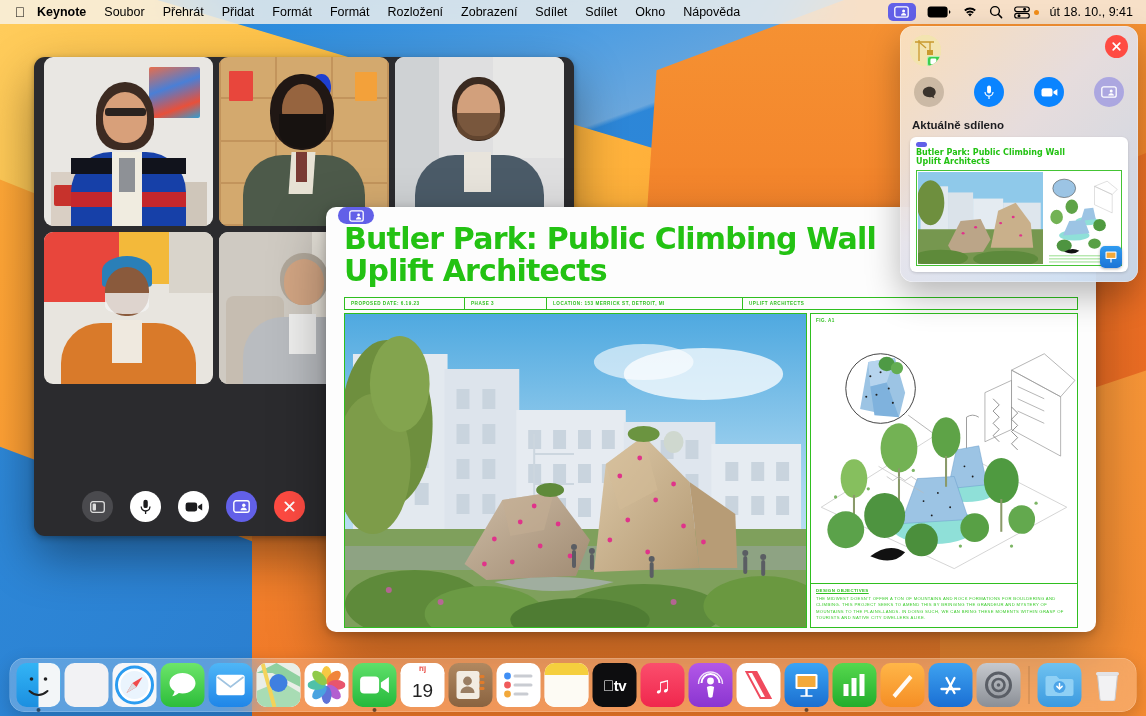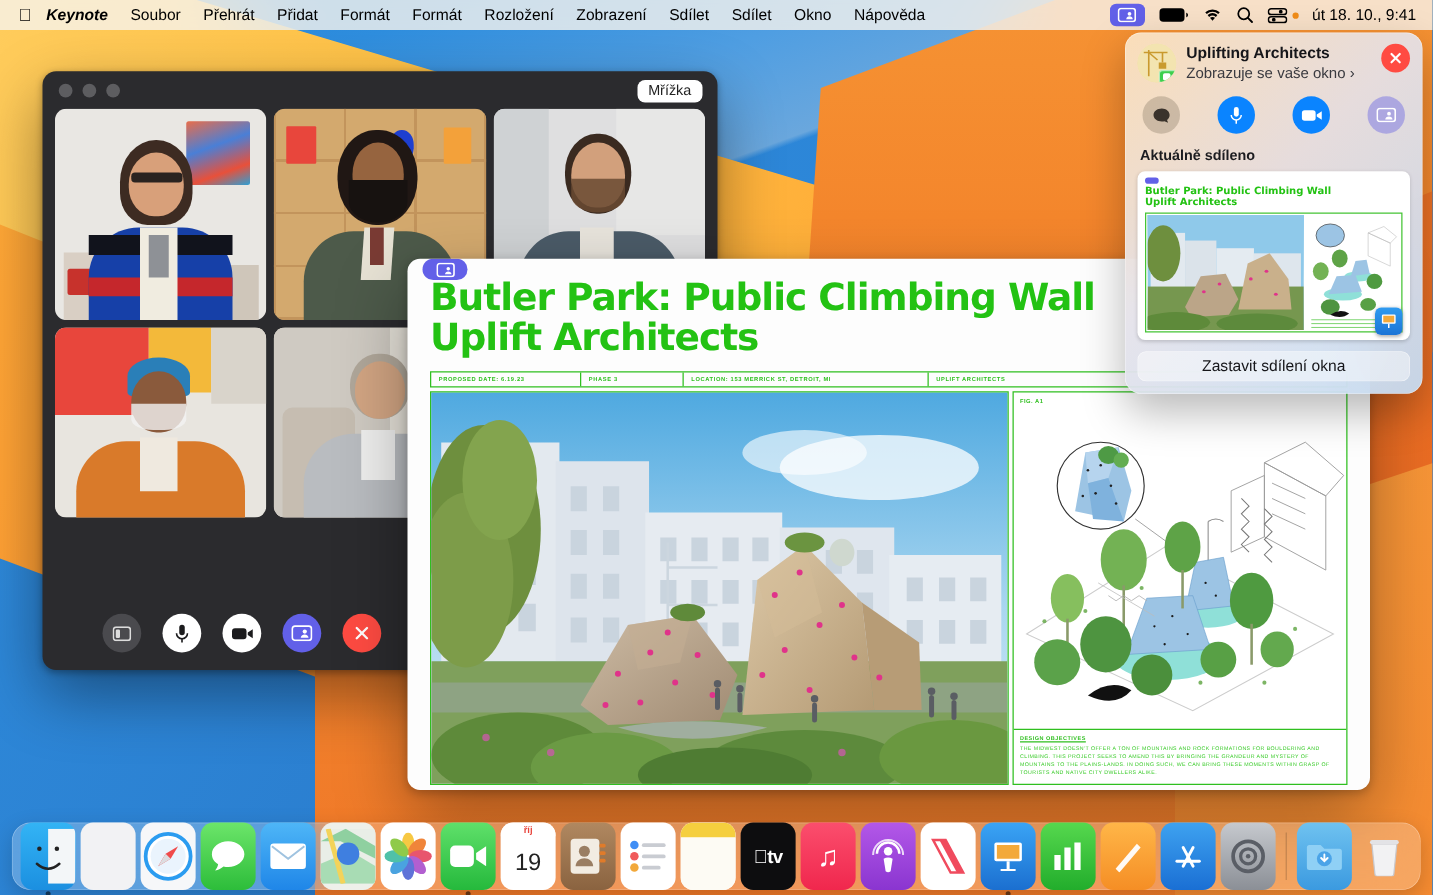--- a/index.html
+++ b/index.html
@@ -62,21 +62,21 @@
     position: absolute; top: 0; left: 0; right: 0; height: 24px;
     background: rgba(247,244,238,0.80);
     backdrop-filter: blur(22px);
     display: flex; align-items: center;
     font-size: 12.5px; color: #000;
     z-index: 60;
     padding: 0 7px;
   }
   .mb-apple { width: 26px; text-align: center; font-size: 14px; line-height: 1; }
   .mb-item { padding: 0 9px; white-space: nowrap; line-height: 24px; }
-  .mb-item.bold { font-weight: 700; padding-left: 4px; font-style: italic; }
+  .mb-item.bold { font-weight: 700; padding-left: 4px; }
   .mb-right { margin-left: auto; display: flex; align-items: center; gap: 11px; padding-right: 6px; }
   .mb-share-badge {
     background: #6260e8; border-radius: 5px; width: 28px; height: 18px;
     display: flex; align-items: center; justify-content: center;
   }
   .mb-time { font-size: 12.5px; white-space: nowrap; }
   .cc-dot { width: 5px; height: 5px; border-radius: 50%; background: #f08c18; margin-left: -7px; align-self: center; }
 
   
   #facetime {
@@ -207,21 +207,21 @@
   #dock {
     position: absolute; left: 50%; transform: translateX(-50%);
     bottom: 4px; height: 54px;
     background: rgba(255,255,255,0.24);
     backdrop-filter: blur(18px);
     border-radius: 15px;
     box-shadow: inset 0 0 0 0.5px rgba(255,255,255,0.35), 0 6px 18px rgba(0,0,0,0.18);
     display: flex; align-items: center; gap: 4px; padding: 0 7px;
     z-index: 50;
   }
-  .dock-icon { width: 44px; height: 54px; border-radius: 10px; position: relative; display: flex; align-items: center; justify-content: center; font-size: 22px; overflow: hidden; }
+  .dock-icon { width: 44px; height: 44px; border-radius: 10px; position: relative; display: flex; align-items: center; justify-content: center; font-size: 22px; overflow: hidden; }
   .dock-sep { width: 1px; height: 38px; background: rgba(0,0,0,0.18); margin: 0 4px; }
   .run-dot { position: absolute; bottom: -5px; left: 50%; transform: translateX(-50%); width: 4px; height: 4px; border-radius: 50%; background: rgba(0,0,0,0.55); }
   .dock-wrap { position: relative; display: flex; align-items: center; justify-content: center; }
 </style>
 </head>
 <body>
 
 <div id="wallpaper">
   <div class="band b1"></div>
   <div class="band b2"></div>
@@ -273,28 +273,20 @@
         <circle cx="10.6" cy="3.3" r="1.5" fill="#000"></circle>
         <rect x="0.7" y="7.4" width="14.6" height="4.6" rx="2.3" fill="none" stroke="#000" stroke-width="1.2"></rect>
         <circle cx="5" cy="9.7" r="1.5" fill="#000"></circle>
       </svg>
     <div class="cc-dot"></div>
     <div class="mb-time">út 18. 10.,  9:41</div>
   </div>
 </div>
 
 <div id="facetime">
-  <div class="ft-titlebar">
-    <div class="traffic">
-      <div class="tl"></div>
-      <div class="tl"></div>
-      <div class="tl"></div>
-    </div>
-    <div class="ft-grid-btn">Mřížka</div>
-  </div>
 
   <div class="ft-grid">
 
     <div class="tile">
       <div class="ptile" style="background:#e9e7e3">
         <div style="position:absolute;left:62%;top:6%;width:30%;height:30%;background:linear-gradient(160deg,#e86d4b,#4a7fd6 40%,#e8503a 75%,#2e9fd4);border-radius:2px"></div>
         <div style="position:absolute;left:4%;bottom:0;width:36%;height:32%;background:#d9cfc4"></div>
         <div style="position:absolute;left:6%;bottom:12%;width:22%;height:12%;background:#c7322c;border-radius:2px"></div>
         <div style="position:absolute;left:56%;bottom:0;width:40%;height:26%;background:#cfc6ba"></div>
         <div class="head" style="left:33%;top:17%;width:30%;height:35%;background:#c99470"></div>
@@ -671,24 +663,20 @@
         </g>
         <rect x="17" y="15" width="6" height="5" fill="#c99a2e"></rect>
       </svg>
       <div class="pv-ft-badge">
         <svg width="10" height="7" viewBox="0 0 10 7">
             <rect x="0.4" y="0.6" width="6" height="5.8" rx="1.4" fill="#fff"></rect>
             <path d="M7.2 2.4l2.2-1.5v5.2L7.2 4.6z" fill="#fff"></path>
           </svg>
       </div>
     </div>
-    <div>
-      <div class="pv-name">Uplifting Architects</div>
-      <div class="pv-sub">Zobrazuje se vaše okno ›</div>
-    </div>
     <div class="pv-close">
       <svg width="11" height="11" viewBox="0 0 11 11">
           <line x1="2.2" y1="2.2" x2="8.8" y2="8.8" stroke="#fff" stroke-width="1.7" stroke-linecap="round"></line>
           <line x1="8.8" y1="2.2" x2="2.2" y2="8.8" stroke="#fff" stroke-width="1.7" stroke-linecap="round"></line>
         </svg>
     </div>
   </div>
 
   <div class="pv-actions">
     <div class="pa tint">
@@ -775,21 +763,20 @@
     </div>
     <div class="pv-kn-icon">
       <svg width="14" height="14" viewBox="0 0 14 14">
           <rect x="1.5" y="1.5" width="11" height="7.5" rx="1" fill="#fff"></rect>
           <rect x="2.6" y="2.6" width="8.8" height="5.3" fill="#f3a93a"></rect>
           <line x1="7" y1="9" x2="7" y2="12.4" stroke="#fff" stroke-width="1.2"></line>
         </svg>
     </div>
   </div>
 
-  <div class="pv-stop">Zastavit sdílení okna</div>
 </div>
 
 <div id="dock">
 
   <div class="dock-wrap">
     <div class="dock-icon" style="background:linear-gradient(180deg,#33b4f5,#1b8fe0)">
       <svg width="44" height="44" viewBox="0 0 44 44">
           <path d="M22 0h22v44H22z" fill="#f3f6f8"></path>
           <circle cx="15" cy="16" r="1.8" fill="#222"></circle>
           <circle cx="29" cy="16" r="1.8" fill="#222"></circle>

